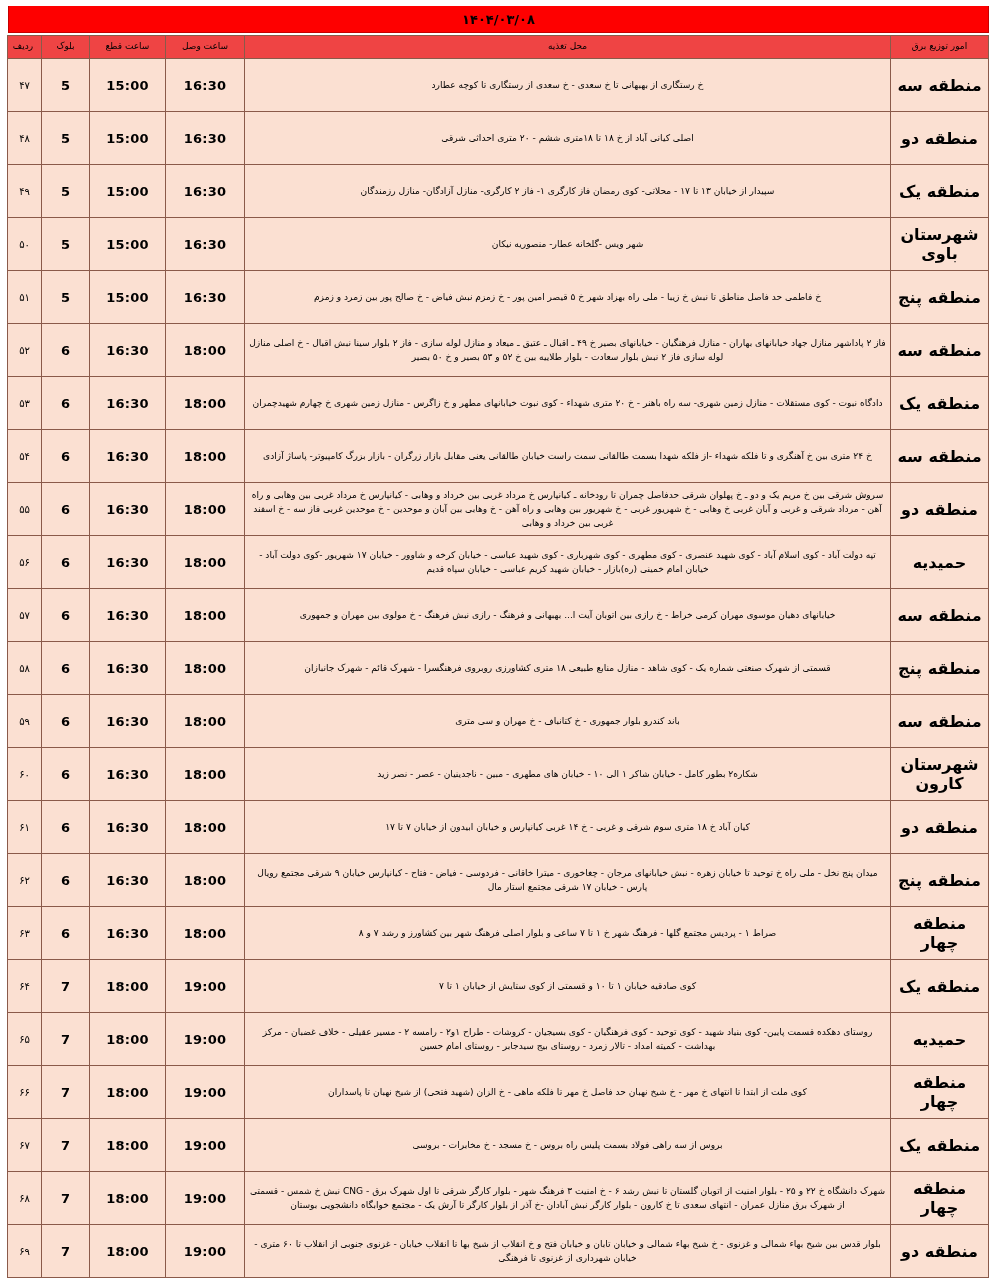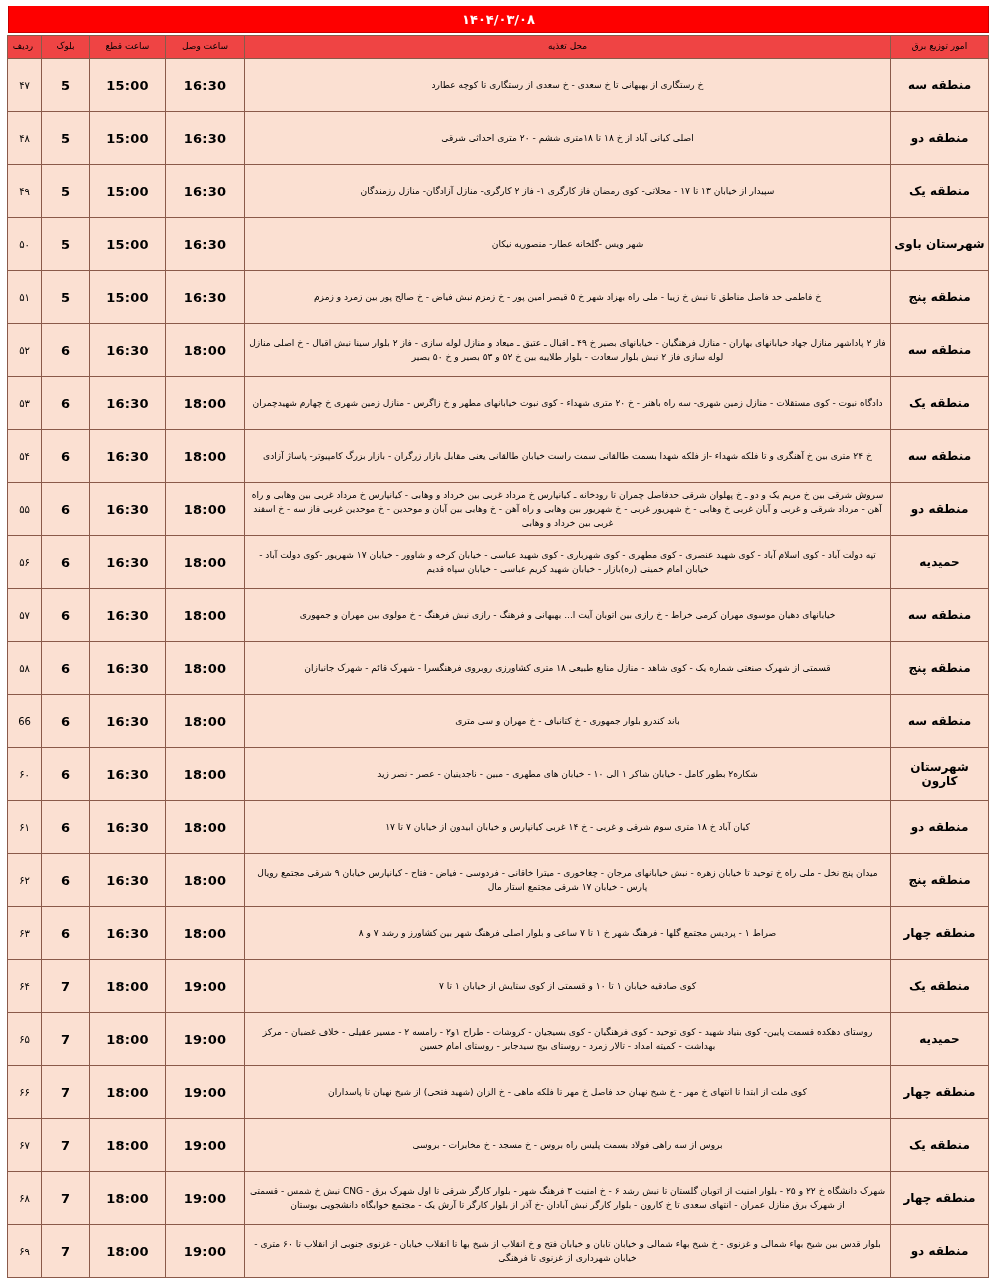--- a/index.html
+++ b/index.html
@@ -40,21 +40,21 @@
     border-right: 1px solid #c60000;
     border-bottom: 1px solid #c60000;
     height: 26px;
     display: flex;
     align-items: center;
     justify-content: center;
   }
   .date-bar .date-text {
     font-size: 13px;
     font-weight: bold;
-    color: #ffffff;
+    color: #000000;
     text-align: center;
   }
   table.schedule {
     width: 100%;
     border-collapse: collapse;
     table-layout: fixed;
     margin-top: 2px;
   }
   table.schedule th,
   table.schedule td {
@@ -96,21 +96,21 @@
     letter-spacing: 0.2px;
   }
   td.location {
     font-size: 9.1px;
     font-weight: normal;
     line-height: 1.55;
     padding: 3px 6px;
     text-align: center;
   }
   td.area {
-    font-size: 12px;
+    font-size: 16px;
     font-weight: bold;
   }
 </style>
 </head>
 <body>
 
 <div class="sheet">
 
 
   <div class="date-bar">
@@ -232,21 +232,21 @@
           <td class="time">16:30</td>
           <td class="block-num">6</td>
           <td class="row-num">۵۸</td>
         </tr>
         <tr>
           <td class="area">منطقه سه</td>
           <td class="location">باند کندرو بلوار جمهوری - خ کتانباف - خ مهران و سی متری</td>
           <td class="time">18:00</td>
           <td class="time">16:30</td>
           <td class="block-num">6</td>
-          <td class="row-num">66</td>
+          <td class="row-num">۵۹</td>
         </tr>
         <tr>
           <td class="area">شهرستان کارون</td>
           <td class="location">شکاره۲ بطور کامل - خیابان شاکر ۱ الی ۱۰ - خیابان های مطهری - مبین - ناجدینیان - عصر - نصر زید</td>
           <td class="time">18:00</td>
           <td class="time">16:30</td>
           <td class="block-num">6</td>
           <td class="row-num">۶۰</td>
         </tr>
         <tr>

